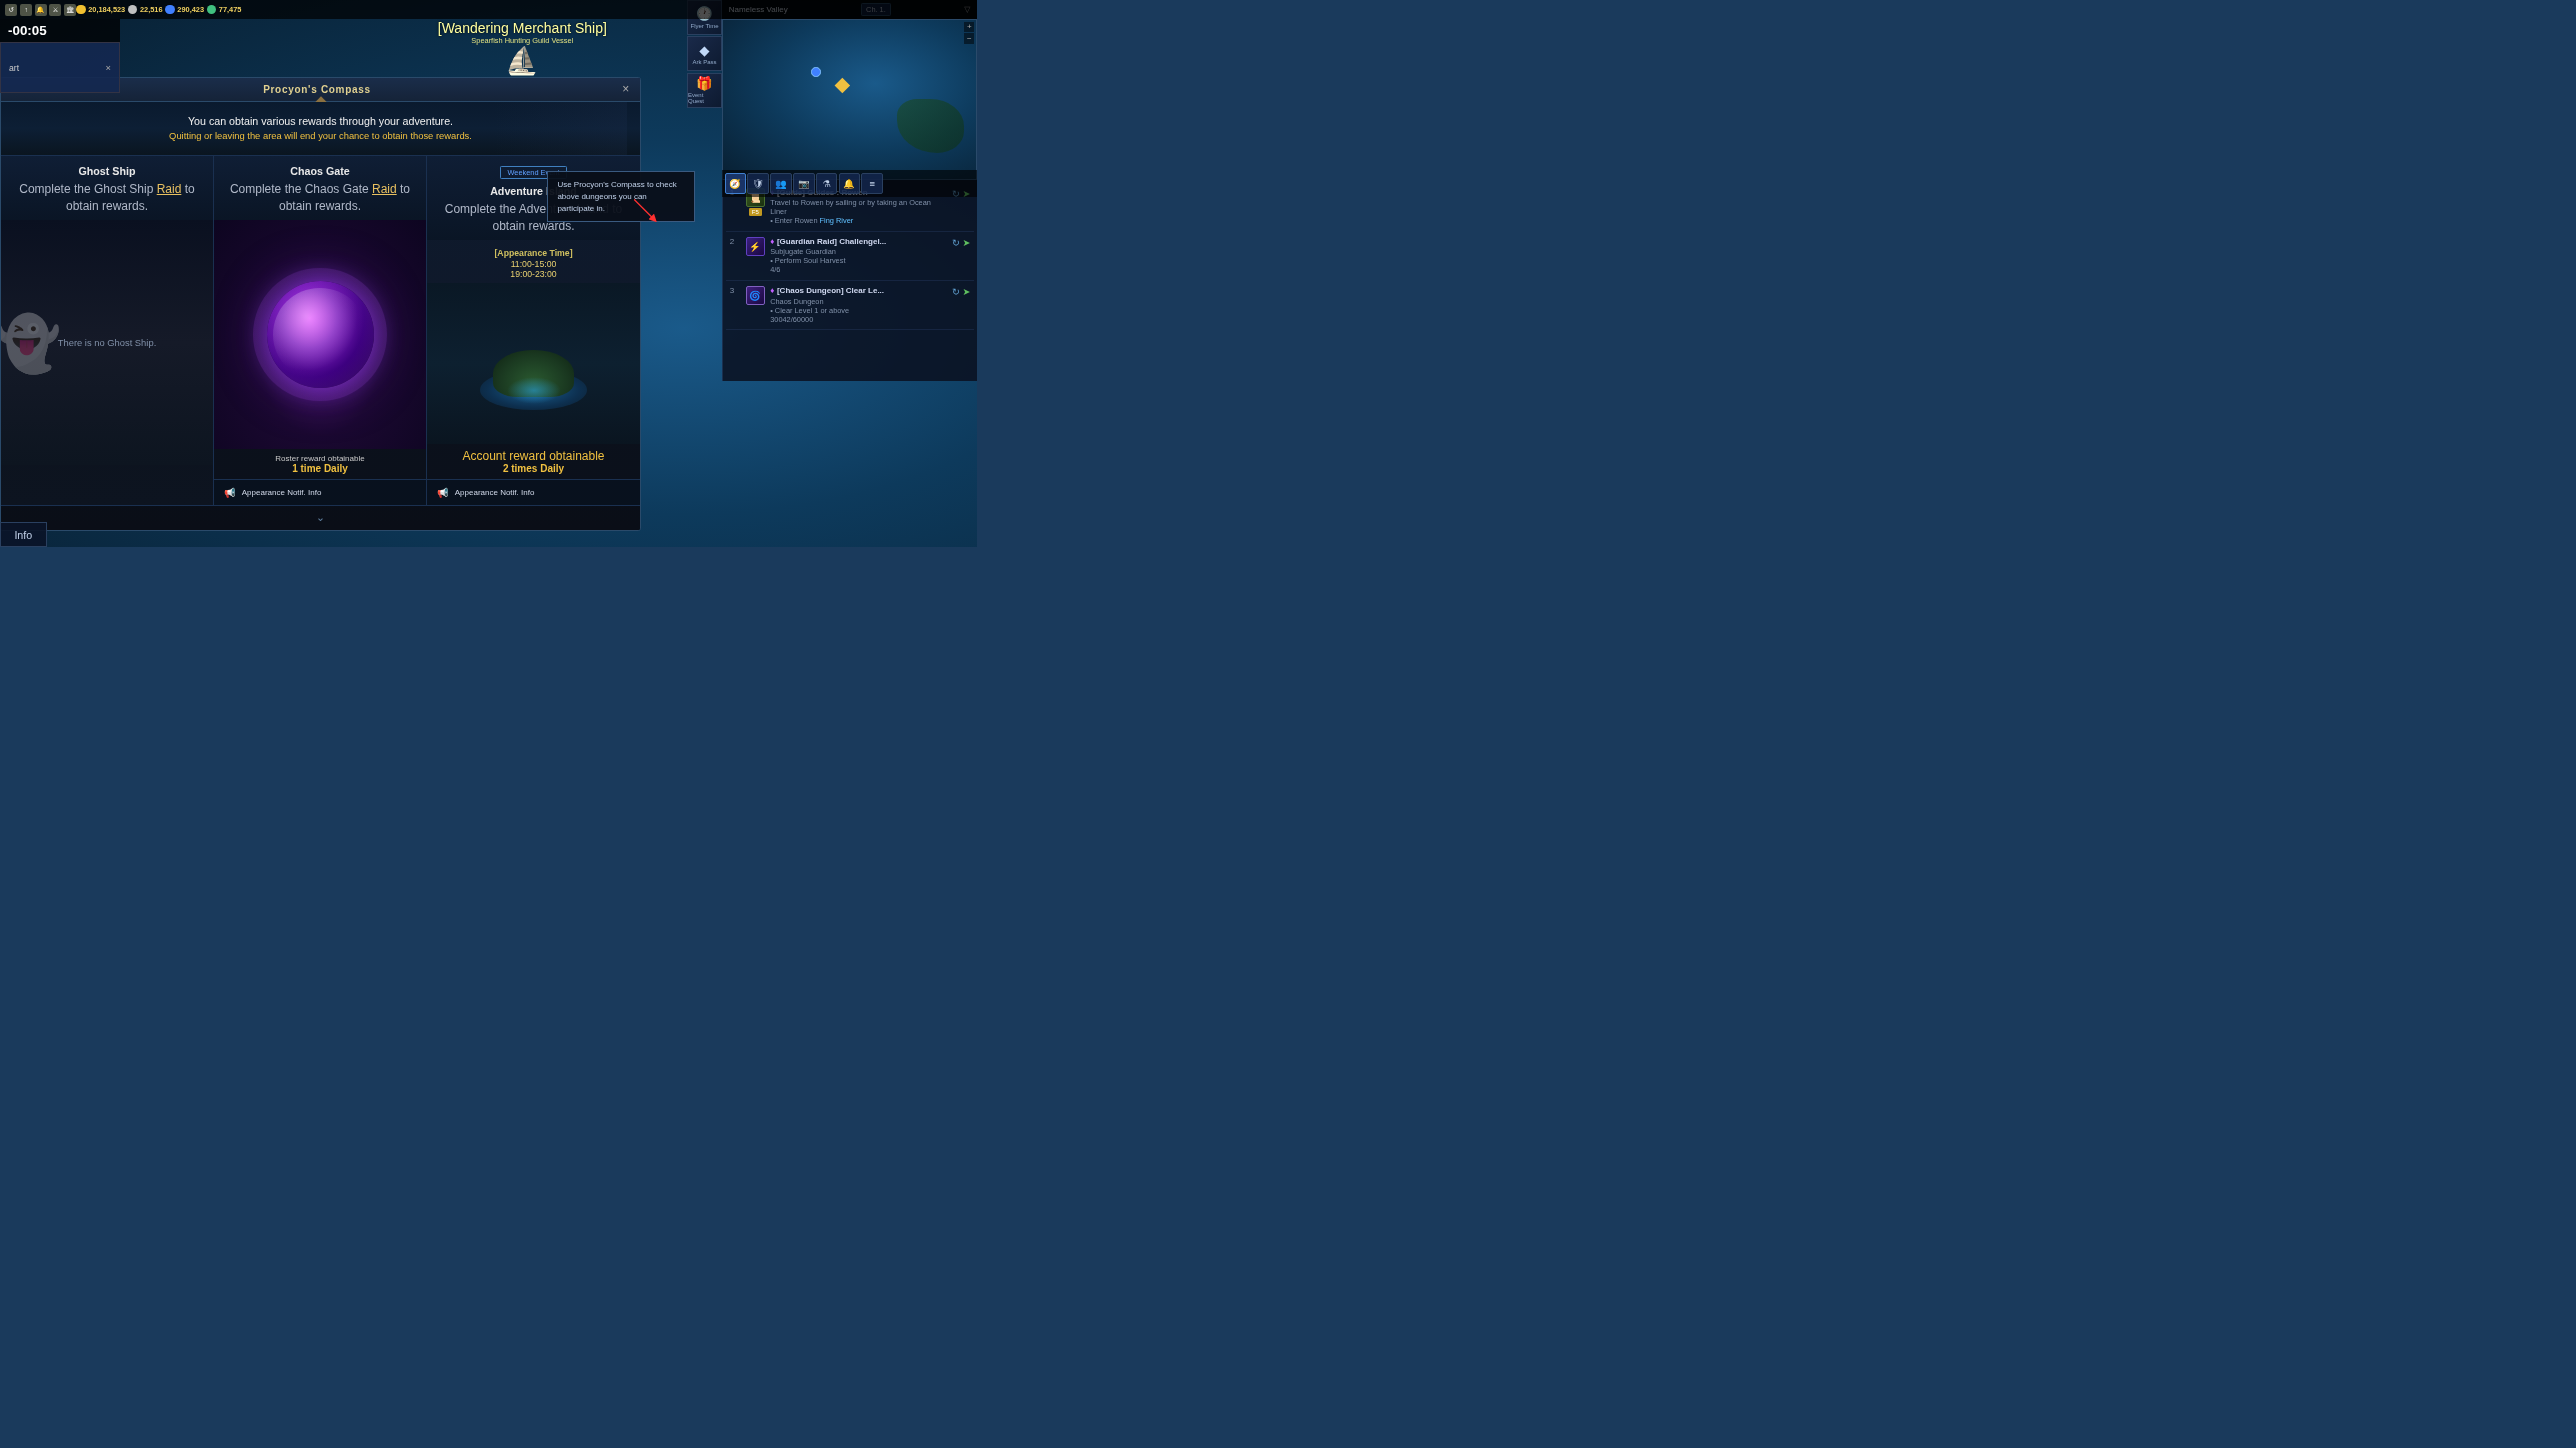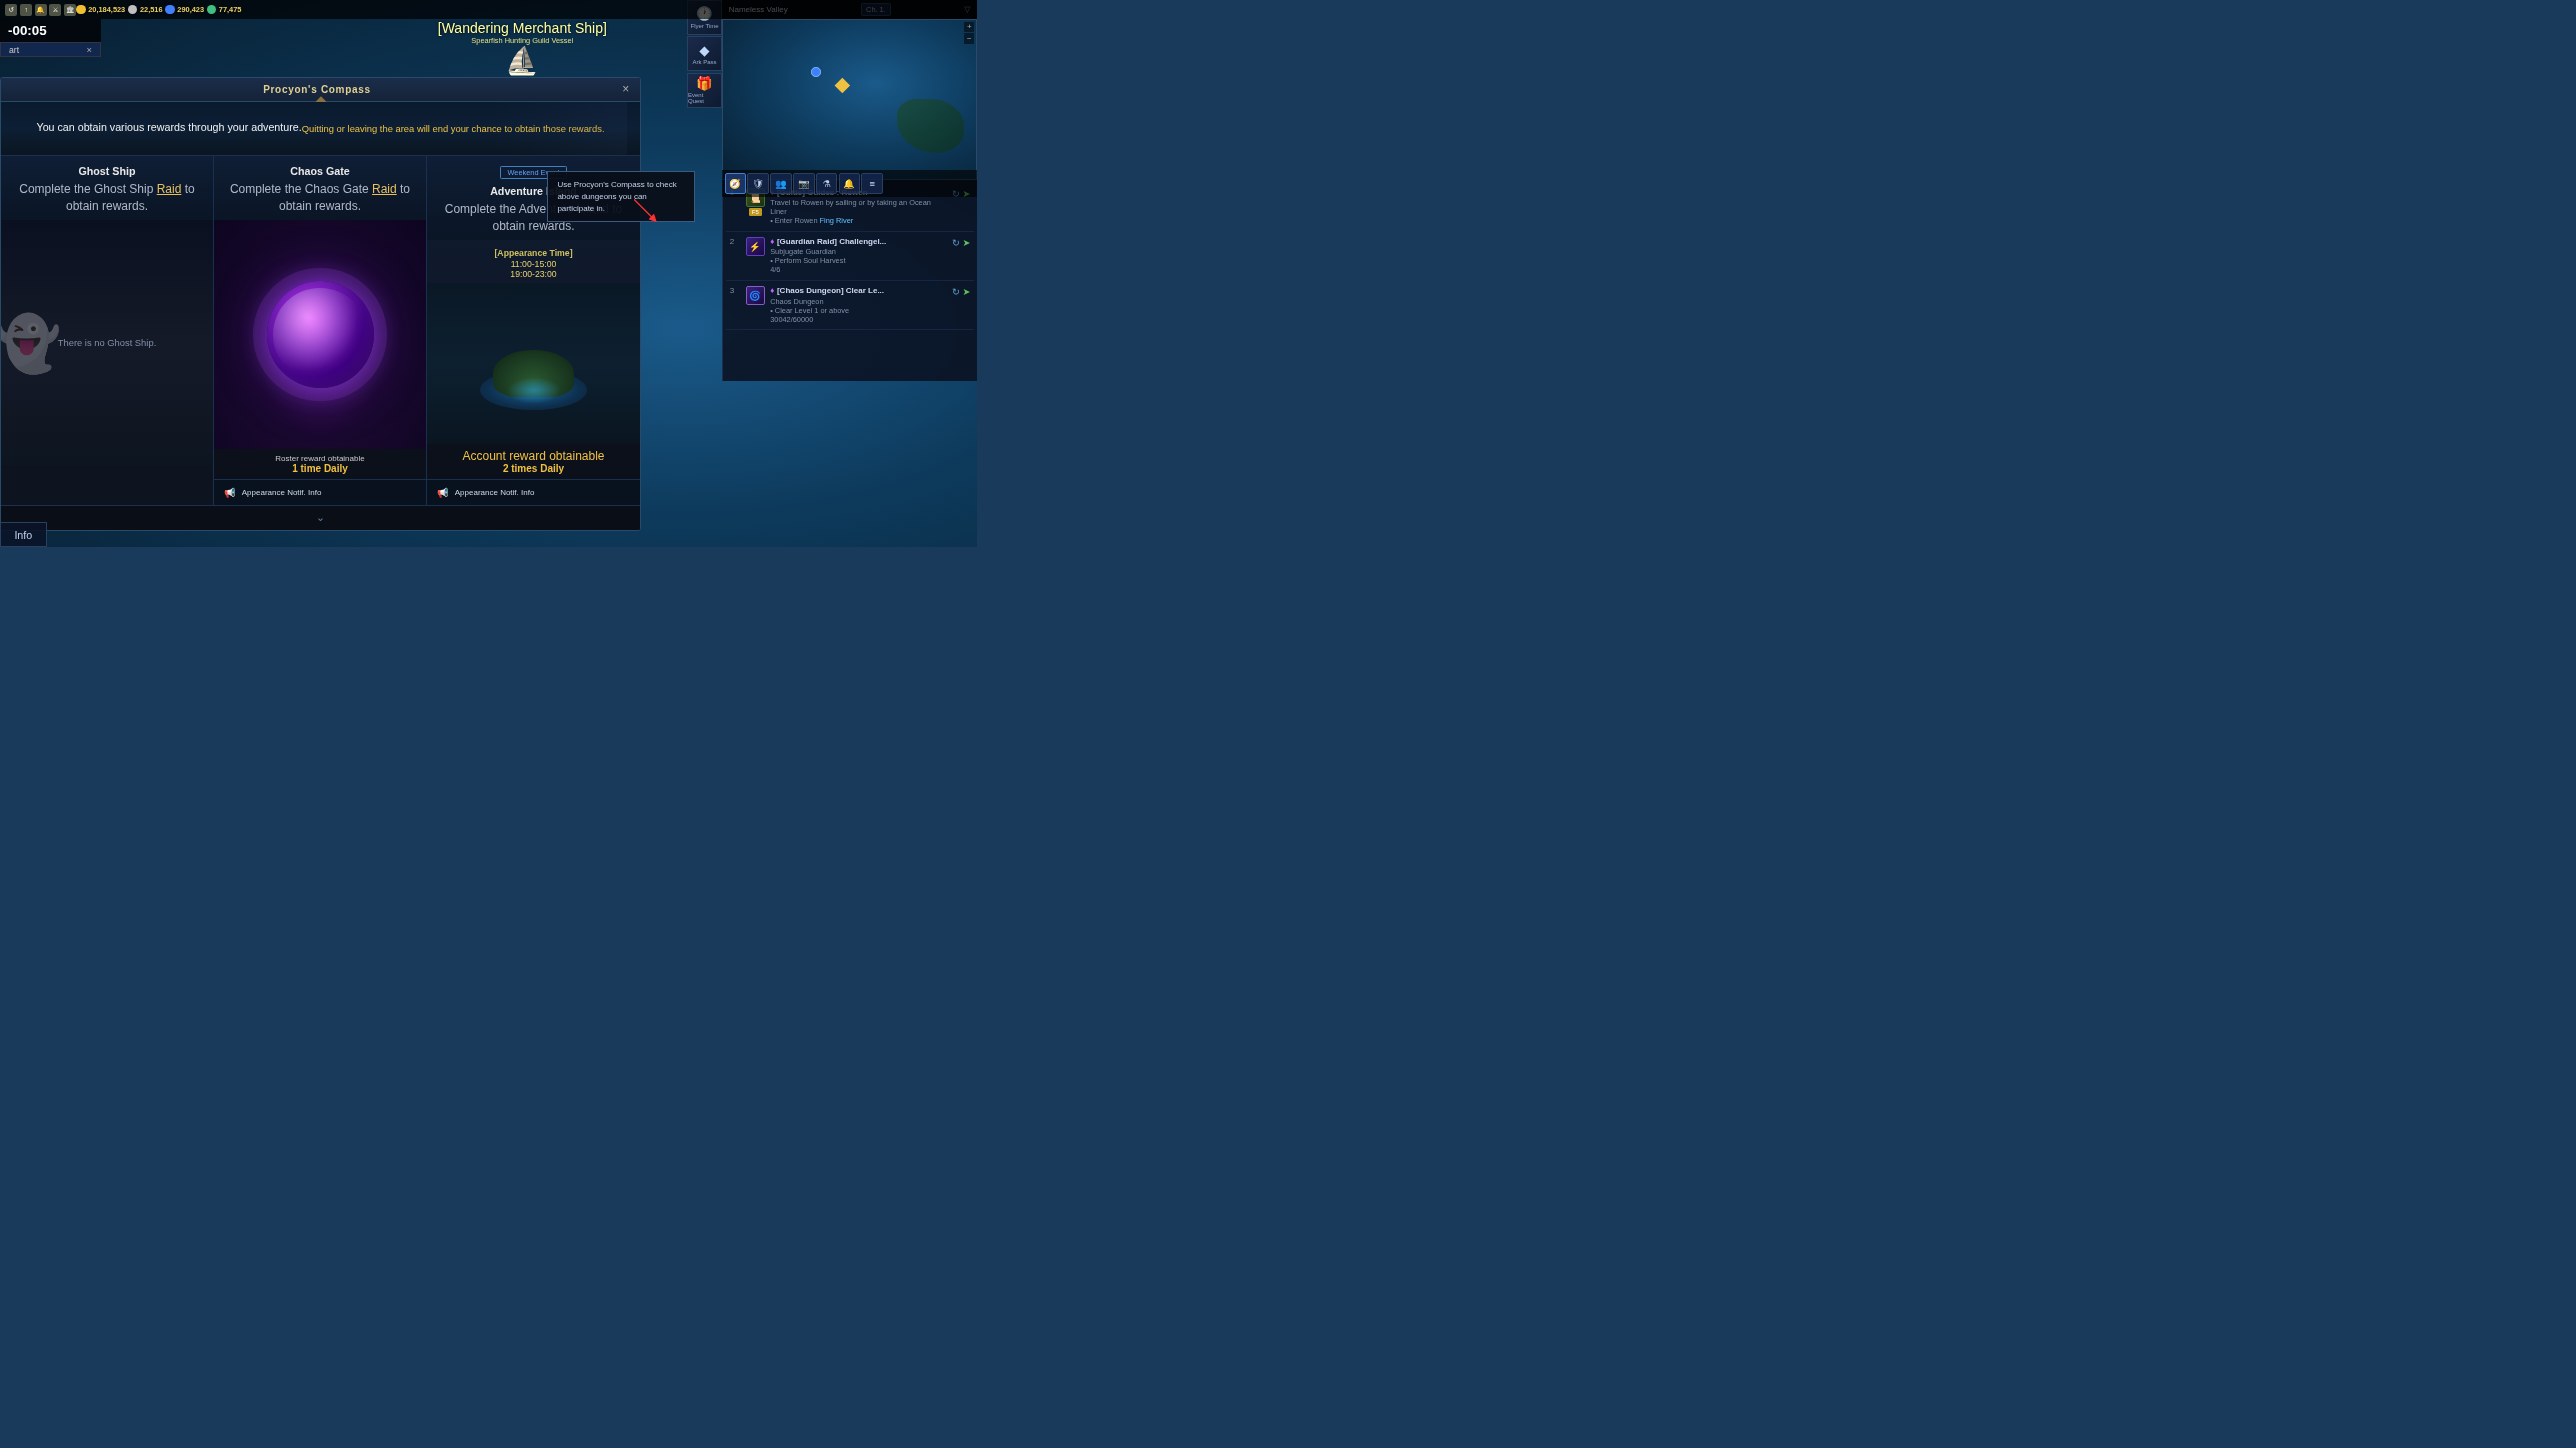--- a/index.html
+++ b/index.html
@@ -82,25 +82,25 @@
       gap: 5.4px;
     }
     .timer-text {
       color: #fff;
       font-size: 13.4px;
       font-weight: bold;
     }
     .timer-tab {
       background: rgba(20,40,80,0.9);
       border: 0.7px solid #334;
-      padding: 1px 8px;
+      padding: 19px 8px;
       display: flex;
       align-items: center;
       justify-content: space-between;
-      width: 101px;
+      width: 120px;
     }
     .timer-tab-label {
       color: #ccc;
       font-size: 8.7px;
     }
     .timer-close {
       color: #aaa;
       font-size: 9.4px;
       cursor: pointer;
     }
@@ -176,21 +176,21 @@
       line-height: 1;
     }
 
     
     .compass-banner {
       background: linear-gradient(180deg, #0a1a2e 0%, #0d1f35 50%, #0a1520 100%);
       padding: 13.4px 27px;
       text-align: center;
       min-height: 54px;
       display: flex;
-      flex-direction: row;
+      flex-direction: column;
       align-items: center;
       justify-content: center;
       border-bottom: 0.7px solid #1a3050;
       position: relative;
     }
     .banner-city-bg {
       position: absolute;
       right: 13.4px;
       top: 0;
       bottom: 0;

